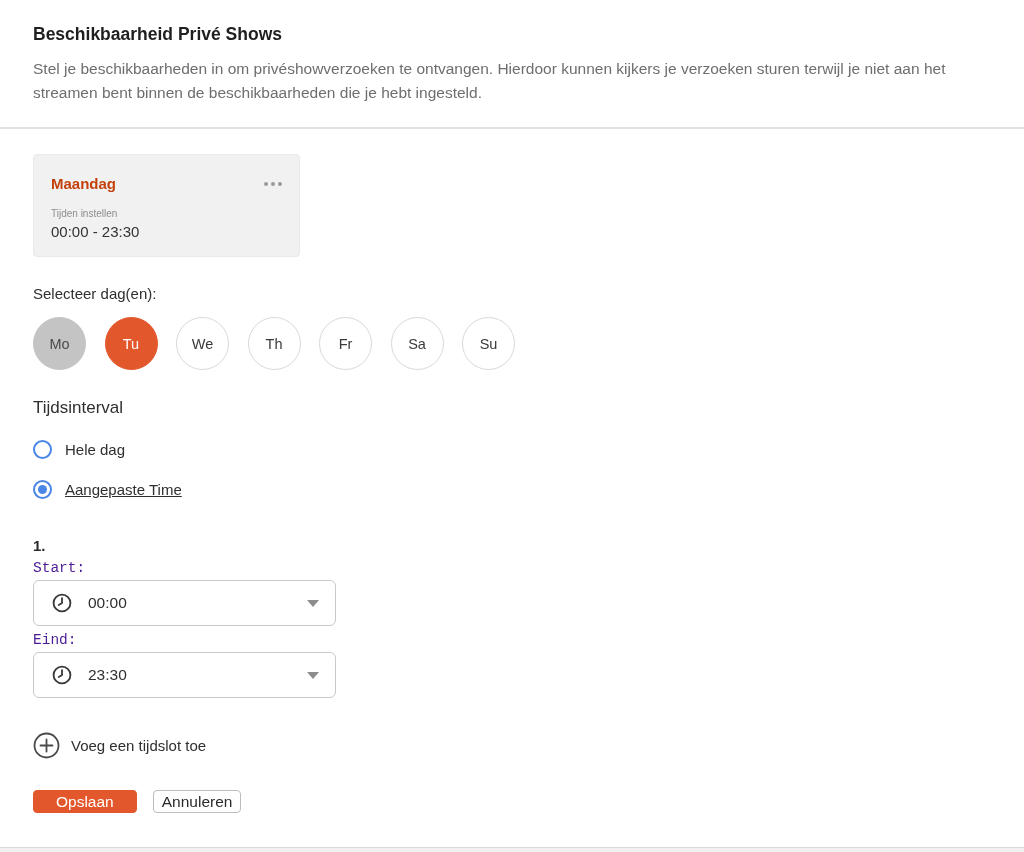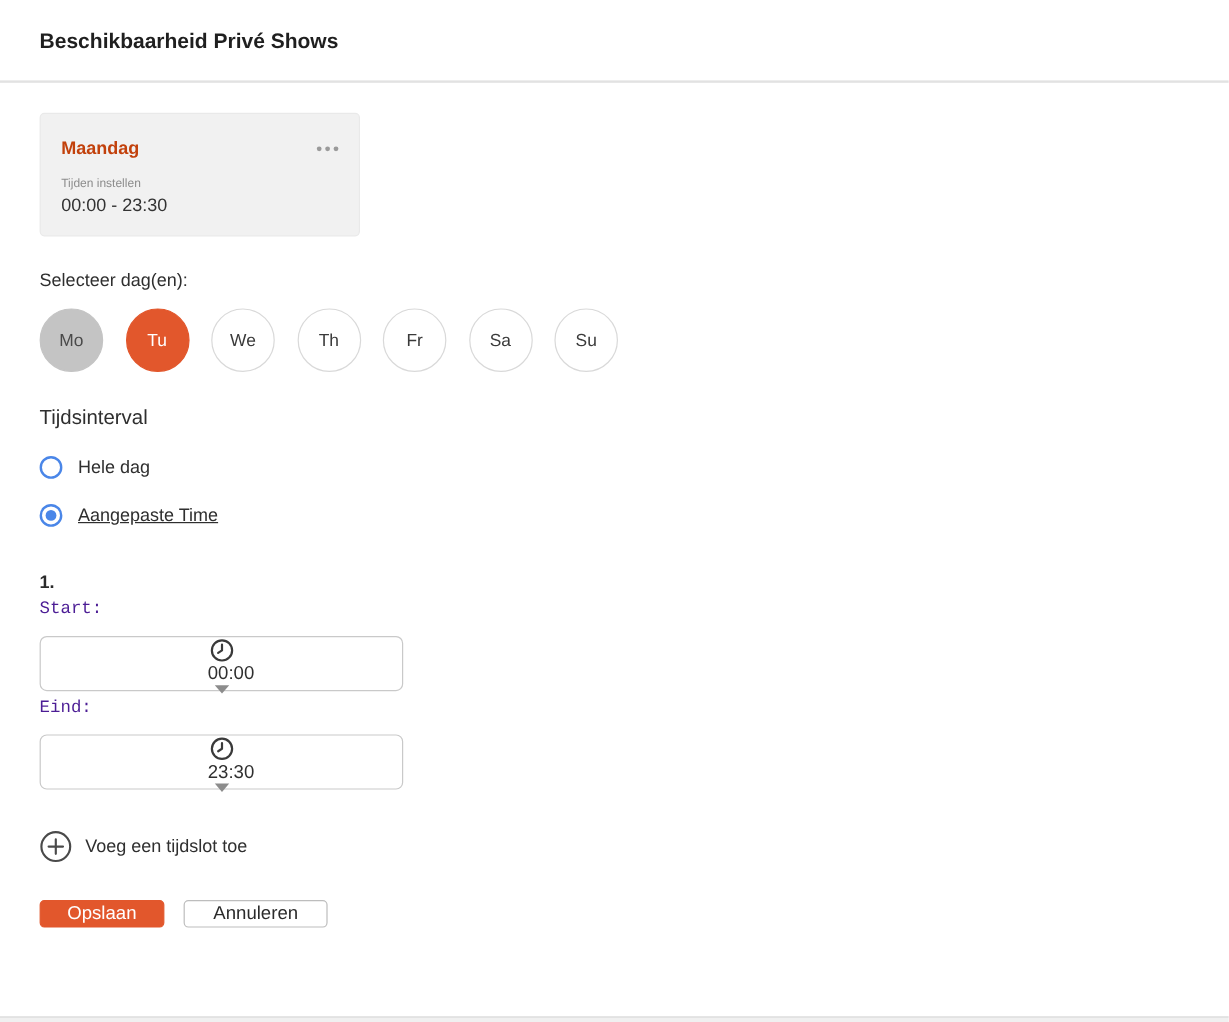--- a/index.html
+++ b/index.html
@@ -149,31 +149,30 @@
     font-weight: 700;
     color: #2b2b2b;
   }
   .slot-label {
     margin-top: 6px;
     font-size: 14.5px;
     color: #4c1d95;
     font-family: Liberation Mono, monospace;
   }
   .time-select {
-    margin-top: 14px;
+    margin-top: 4px;
     width: 303px;
     height: 46px;
     border: 1px solid #c9c9c9;
     border-radius: 6px;
     background: #ffffff;
     display: flex;
     align-items: center;
     padding: 0 16px 0 17px;
     cursor: pointer;
-    flex-direction: column;
   }
   .time-select .clock { flex: none; display: flex; }
   .time-value {
     margin-left: 15px;
     font-size: 15.5px;
     color: #2f2f2f;
     flex: 1;
   }
   .caret-down {
     width: 0; height: 0;
@@ -209,38 +208,39 @@
   .btn-save {
     background: #e2572c;
     border: 1px solid #e2572c;
     color: #ffffff;
     padding: 0 22px;
   }
   .btn-cancel {
     background: #ffffff;
     border: 1px solid #bdbdbd;
     color: #2b2b2b;
-    padding: 0 24px;
+    padding: 0 8px;
   }
 
   
   .footer-strip {
     position: absolute;
     left: 0; right: 0; bottom: 0;
     height: 5px;
     background: #f0f0f0;
     border-top: 1px solid #dadada;
   }
 </style>
 </head>
 <body>
 
 <div class="page">
 
   <div class="page-title">Beschikbaarheid Privé Shows</div>
+  <div class="page-desc">Stel je beschikbaarheden in om privéshowverzoeken te ontvangen. Hierdoor kunnen kijkers je verzoeken sturen terwijl je niet aan het streamen bent binnen de beschikbaarheden die je hebt ingesteld.</div>
   <div class="divider"></div>
 
   <div class="schedule-card">
     <div class="card-head">
       <span class="card-day">Maandag</span>
       <span class="ellipsis">
           <i></i>
           <i></i>
           <i></i>
         </span>

